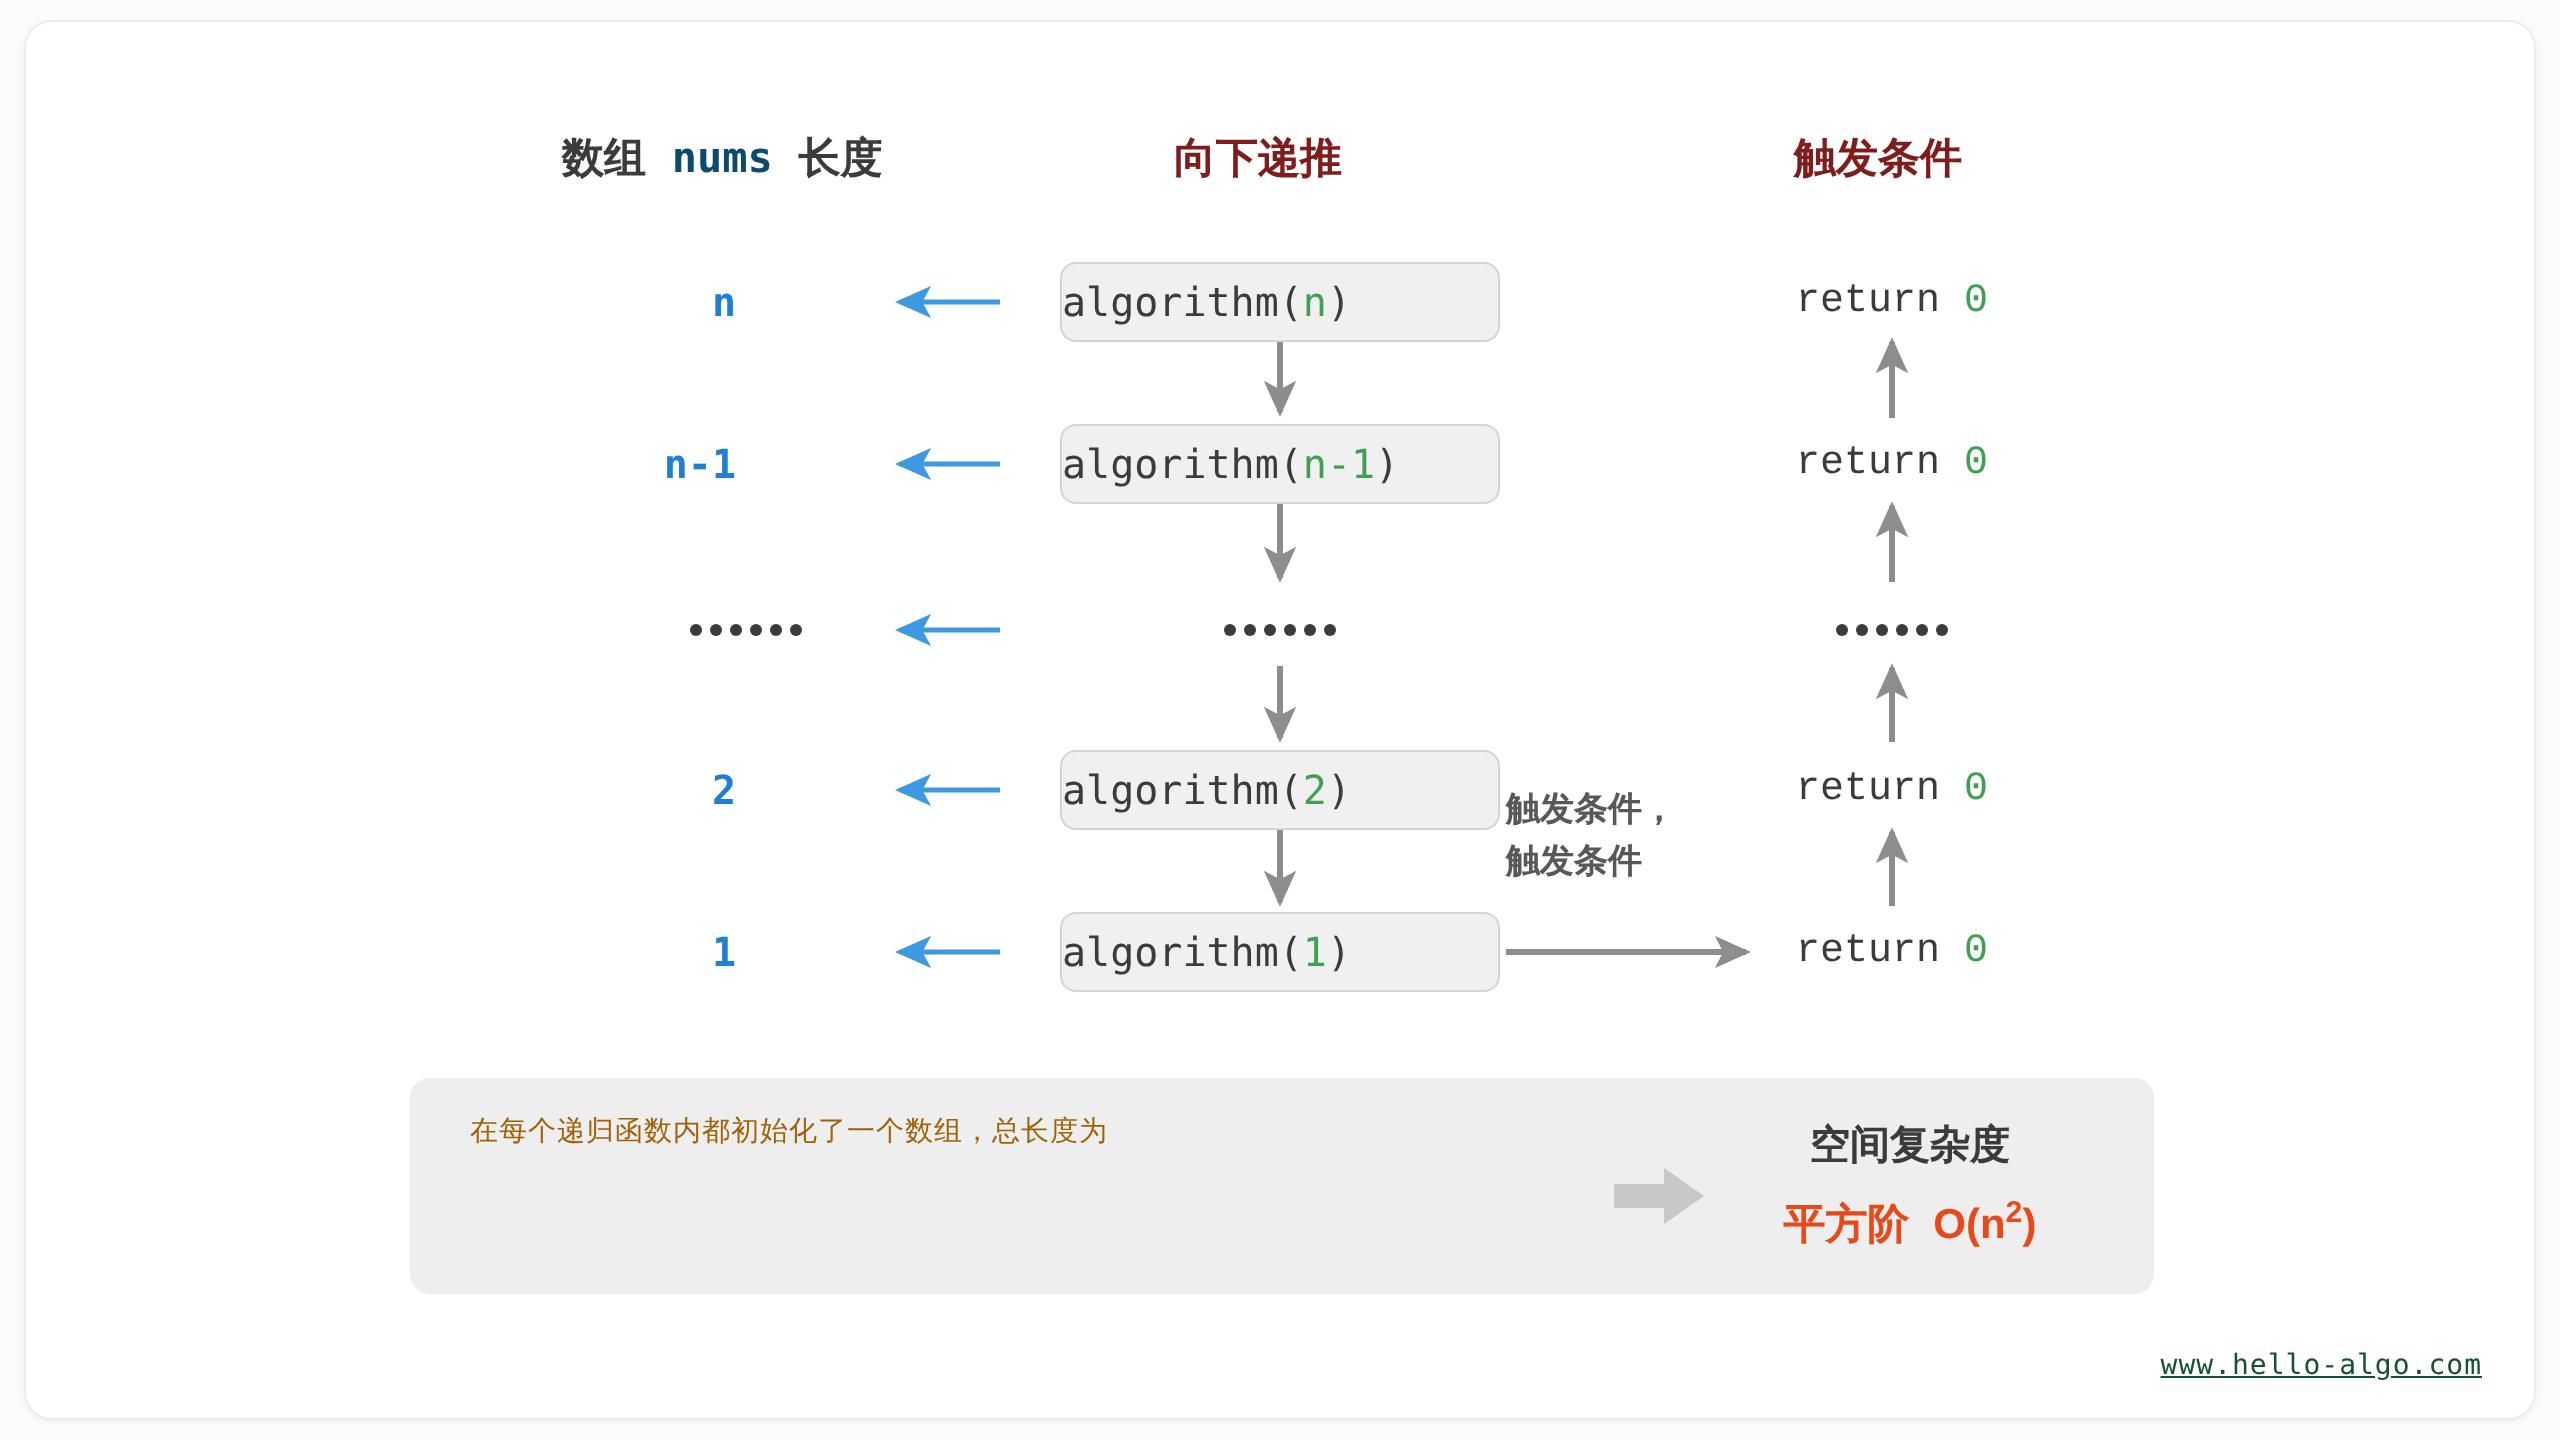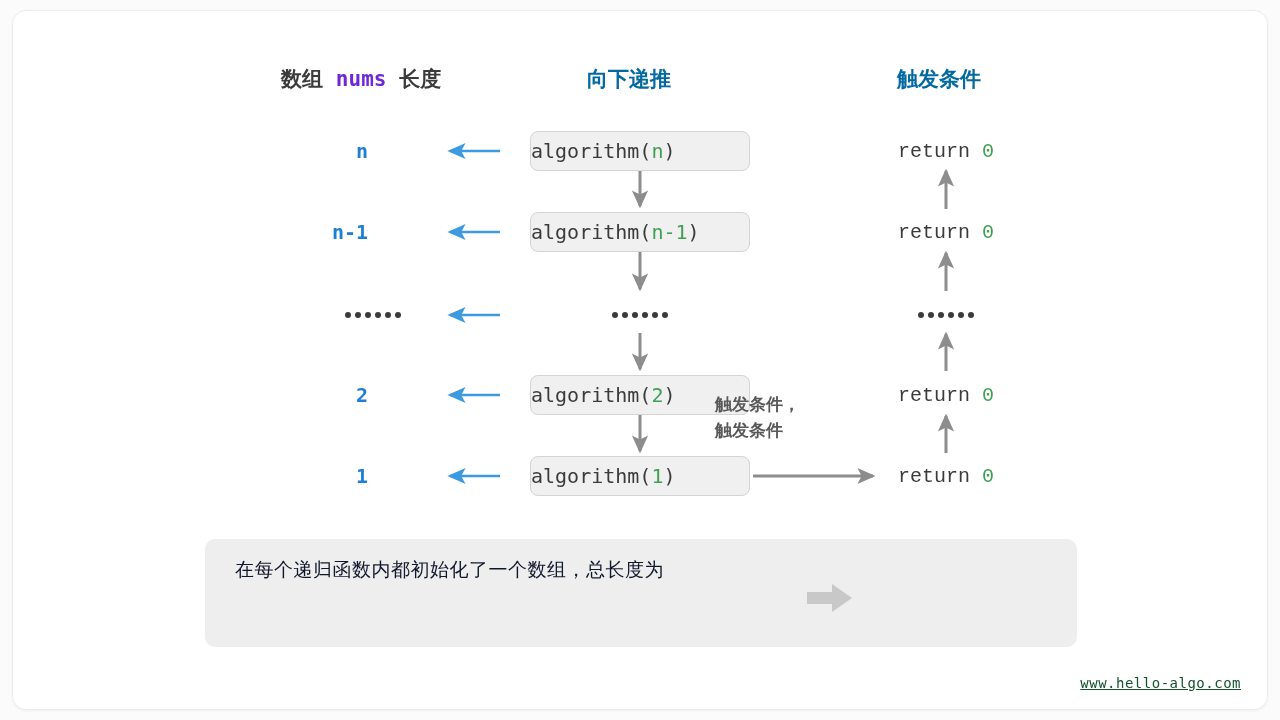--- a/index.html
+++ b/index.html
@@ -27,25 +27,25 @@
   }
 
   
   .col-head {
     position: absolute;
     font-size: 21px;
     font-weight: bold;
     color: #3b3b3b;
     white-space: nowrap;
   }
-  .col-head.muted { color: #0369a1; }
+  .col-head.muted { color: #7f1d1d; }
   .mono {
     font-family: "DejaVu Sans Mono", "Liberation Mono", monospace;
   }
-  .blue { color: #6d28d9; }
+  .blue { color: #0c4a6e; }
   .green { color: #3f9f53; }
 
   
   .len-label {
     position: absolute;
     font-family: "DejaVu Sans Mono", "Liberation Mono", monospace;
     font-size: 20px;
     font-weight: bold;
     color: #1f7fd4;
     text-align: right;
@@ -128,22 +128,22 @@
     border-radius: 10px;
     box-sizing: border-box;
   }
   #summary-text {
     position: absolute;
     left: 30px;
     top: 18px;
     width: 590px;
   }
   .sum-line1 {
-    font-size: 19px;
-    color: #0f172a;
+    font-size: 14px;
+    color: #a16207;
     letter-spacing: 0.5px;
   }
   .sum-formula {
     margin-top: 14px;
     font-family: "DejaVu Sans Mono", "Liberation Mono", monospace;
     font-size: 21px;
     font-weight: bold;
     color: #1f7fd4;
     white-space: nowrap;
   }
@@ -298,32 +298,39 @@
   <div class="len-label" style="right:899px; top:465px;">1</div>
   <div class="callbox" style="left:627px; top:465px;">
     <span>algorithm(</span>
       <span class="green">1</span>
       <span>)</span>
   </div>
   <div class="ret" style="left:933px; top:465px;">
     <span>return</span> <span class="green">0</span>
   </div>
 
-  <div class="note" style="left:702px; top:381px;">
+  <div class="note" style="left:740px; top:381px;">
     <div>触发条件，</div>
     <div>触发条件</div>
   </div>
 
   <div id="summary">
 
     <div id="summary-text">
       <div class="sum-line1">在每个递归函数内都初始化了一个数组，总长度为</div>
     </div>
 
     <svg id="block-arrow" viewBox="0 0 46 30">
       <path d="M0,9 L25,9 L25,1 L45,15 L25,29 L25,21 L0,21 Z" fill="#c8c8c8"></path>
     </svg>
 
+    <div id="summary-right">
+      <div class="sum-title">空间复杂度</div>
+      <div class="sum-value">
+        <span>平方阶</span>
+        <span style="margin-left:6px;">O(n</span><sup>2</sup><span>)</span>
+      </div>
+    </div>
   </div>
 
   <div id="watermark">www.hello-algo.com</div>
 
 </div>
 
 </body></html>

